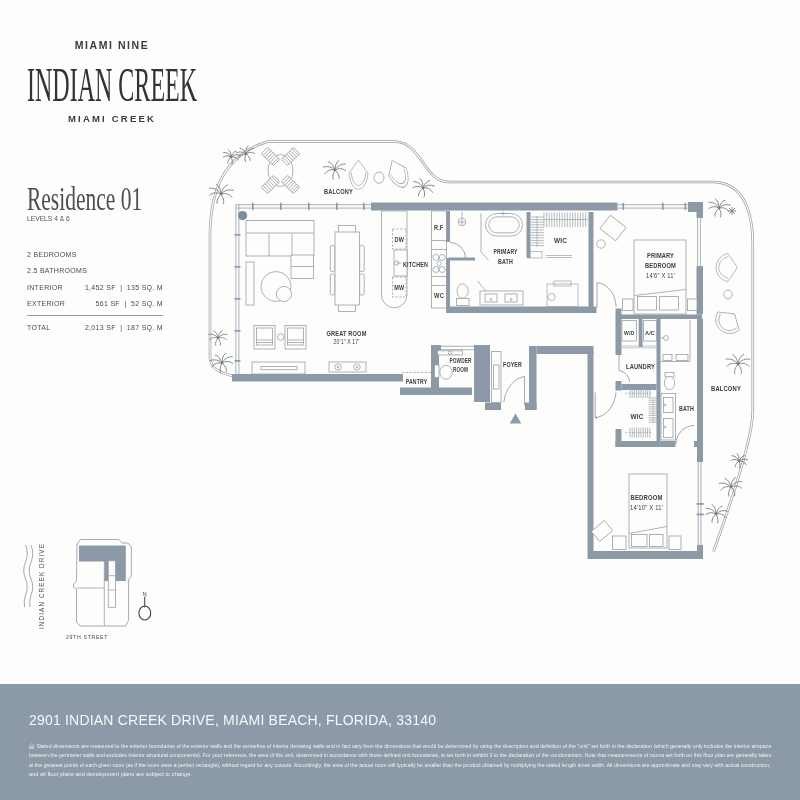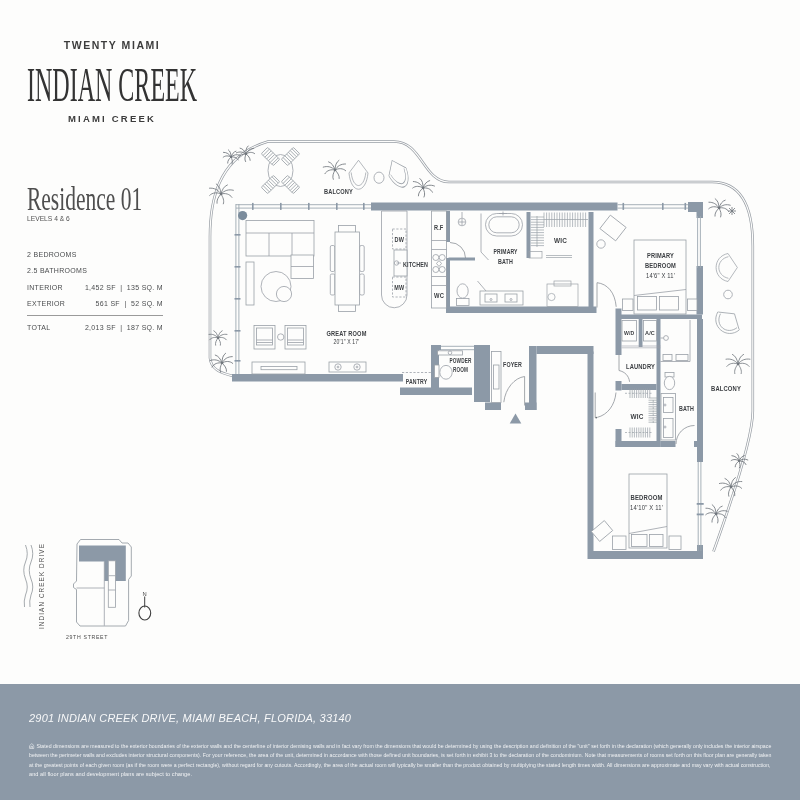--- a/index.html
+++ b/index.html
@@ -8,27 +8,27 @@
 #t1{left:112px;top:39px;font-size:10.5px;font-weight:bold;letter-spacing:1.55px;color:#3c3c3c;}
 #t2{left:27px;top:55.5px;font-size:49px;font-family:"Liberation Serif",serif;color:#333;transform-origin:0 0;transform:scaleX(0.49);white-space:nowrap;}
 #t3{left:112px;top:112.5px;font-size:9.5px;font-weight:bold;letter-spacing:2.2px;color:#3c3c3c;}
 #r1{left:27px;top:180.5px;font-size:33px;font-family:"Liberation Serif",serif;color:#4e4e4e;transform-origin:0 0;transform:scaleX(0.651);white-space:nowrap;}
 #r2{left:27px;top:214.5px;font-size:6.7px;letter-spacing:0;color:#525252;}
 #stats{left:27px;top:251px;width:136px;font-size:7px;color:#4b4d4f;}
 .srow{position:relative;height:16.4px;letter-spacing:0.3px;line-height:8px;}
 .srow .v{position:absolute;right:0;top:0;}
 #rule{left:27px;top:315.2px;width:136px;height:0;border-top:1px solid #9a9a9a;}
 #foot{left:0;top:684px;width:800px;height:116px;background:#8c99a7;}
-#addr{left:29px;top:711.5px;font-size:11px;letter-spacing:0.2px;color:rgba(255,255,255,0.93);font-style:italic;}
+#addr{left:29px;top:711.5px;font-size:14px;letter-spacing:0.2px;color:rgba(255,255,255,0.93);}
 #fine{left:29px;top:742px;width:742px;font-size:5.6px;line-height:9.45px;color:rgba(255,255,255,0.88);letter-spacing:0.05px;}
 .fj{white-space:nowrap;transform-origin:0 0;}
 </style></head>
 <body>
 <div id="page">
-<div class="abs ctr" id="t1">TWENTY MIAMI</div>
+<div class="abs ctr" id="t1">MIAMI NINE</div>
 <div class="abs" id="t2">INDIAN CREEK</div>
 <div class="abs ctr" id="t3">MIAMI CREEK</div>
 <div class="abs" id="r1">Residence 01</div>
 <div class="abs" id="r2">LEVELS 4 &amp; 6</div>
 <div class="abs" id="stats">
 <div class="srow">2 BEDROOMS</div>
 <div class="srow">2.5 BATHROOMS</div>
 <div class="srow">INTERIOR<span class="v">1,452 SF&nbsp; | &nbsp;135 SQ. M</span></div>
 <div class="srow">EXTERIOR<span class="v">561 SF&nbsp; | &nbsp;52 SQ. M</span></div>
 <div class="srow" style="margin-top:7px;">TOTAL<span class="v">2,013 SF&nbsp; | &nbsp;187 SQ. M</span></div>

